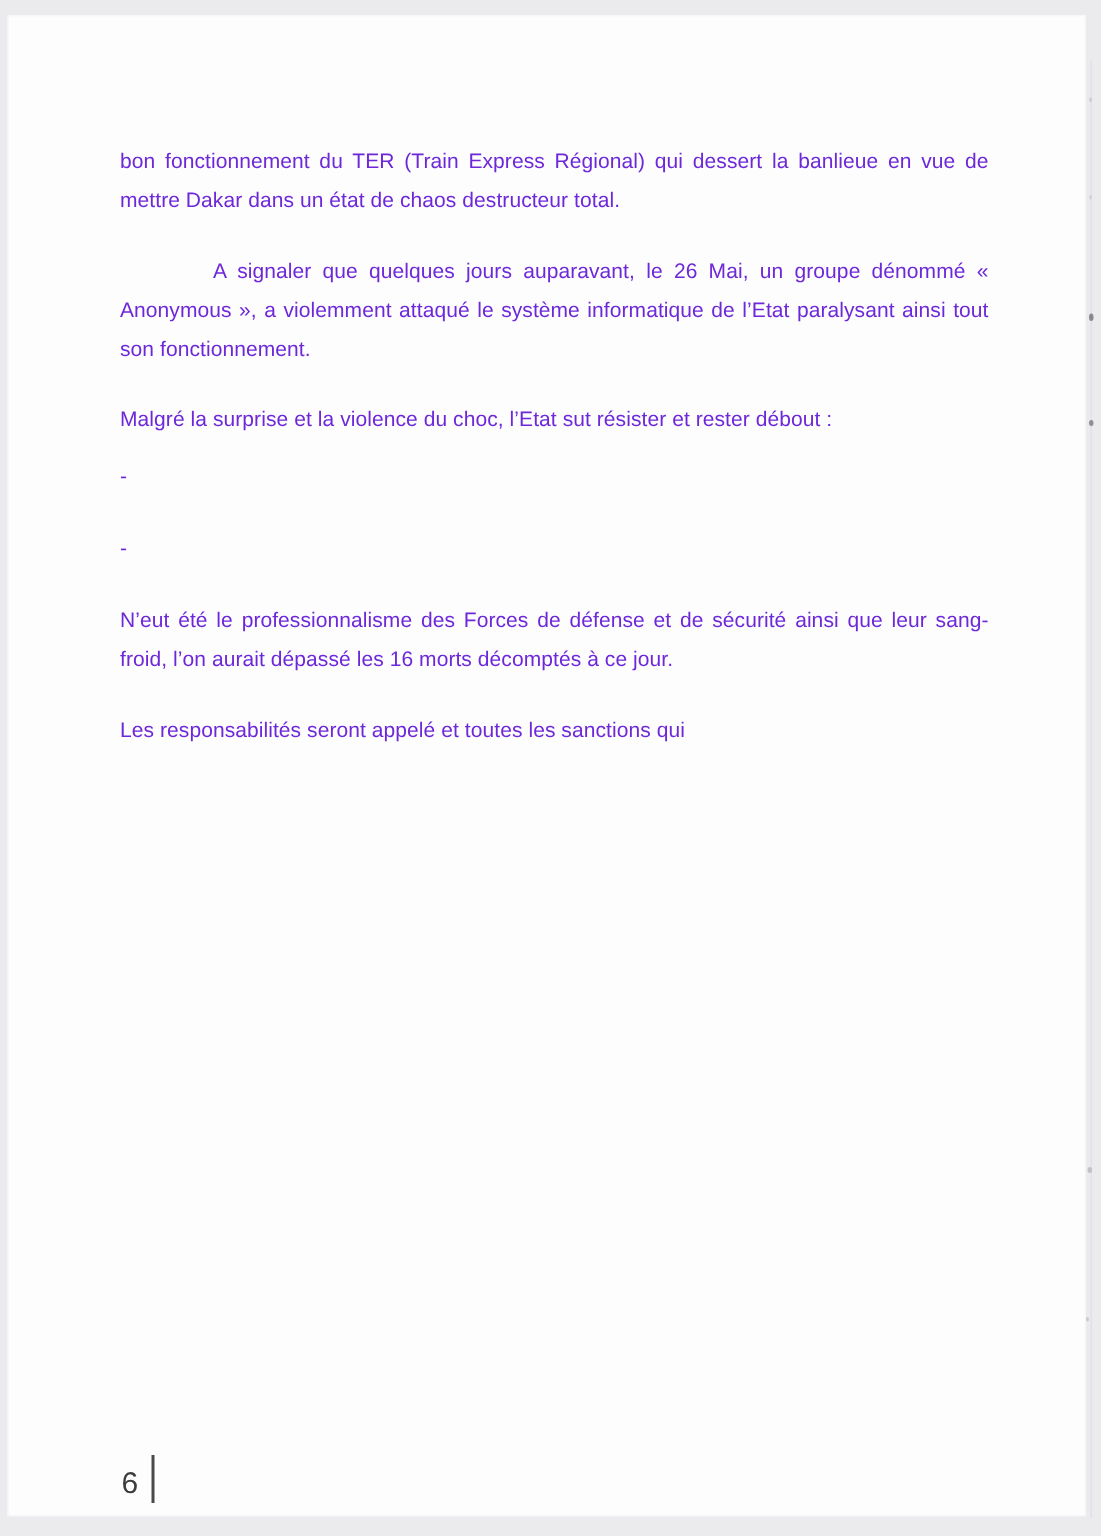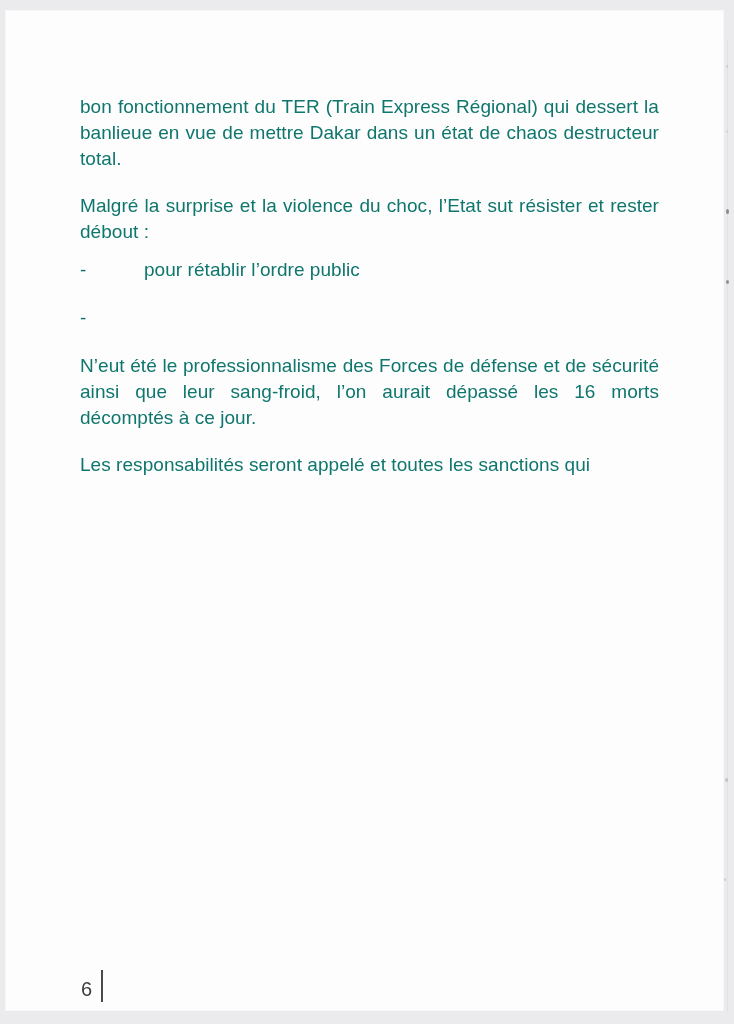--- a/index.html
+++ b/index.html
@@ -21,22 +21,22 @@
     width: 719px;
     height: 1001px;
     background: #fdfdfd;
     box-shadow: inset 0 0 0 1px rgba(0,0,0,0.025);
   }
   .content {
     position: absolute;
     left: 75px;
     top: 84px;
     width: 579px;
-    color: #0f766e;
-    font-size: 19px;
+    color: #6d28d9;
+    font-size: 14px;
     line-height: 26px;
     font-weight: 500;
     text-align: justify;
     letter-spacing: 0.05px;
   }
   .content p {
     margin: 0 0 21px 0;
   }
   .content p.first-line-indent {
     text-indent: 62px;
@@ -93,25 +93,25 @@
   .speck.s5 { left: 719px; top: 868px; width: 2px; height: 3px; opacity: 0.25; }
   .speck.s6 { left: 721px; top: 120px; width: 2px; height: 3px; opacity: 0.15; }
 </style>
 </head>
 <body>
 
 <div class="page">
 
   <div class="content">
     <p>bon fonctionnement du TER (Train Express Régional) qui dessert la banlieue en vue de mettre Dakar dans un état de chaos destructeur total.</p>
+    <p class="first-line-indent">A signaler que quelques jours auparavant, le 26 Mai, un groupe dénommé « Anonymous », a violemment attaqué le système informatique de l’Etat paralysant ainsi tout son fonctionnement.</p>
     <p class="no-gap">Malgré la surprise et la violence du choc, l’Etat sut résister et rester débout :</p>
 
     <div class="bullet">
       <span class="dash">-</span>
-      <span>pour rétablir l’ordre public</span>
     </div>
     <div class="bullet">
       <span class="dash">-</span>
     </div>
 
     <p>N’eut été le professionnalisme des Forces de défense et de sécurité ainsi que leur sang-froid, l’on aurait dépassé les 16 morts décomptés à ce jour.</p>
     <p>Les responsabilités seront appelé et toutes les sanctions qui</p>
   </div>
 
   <div class="page-footer">

